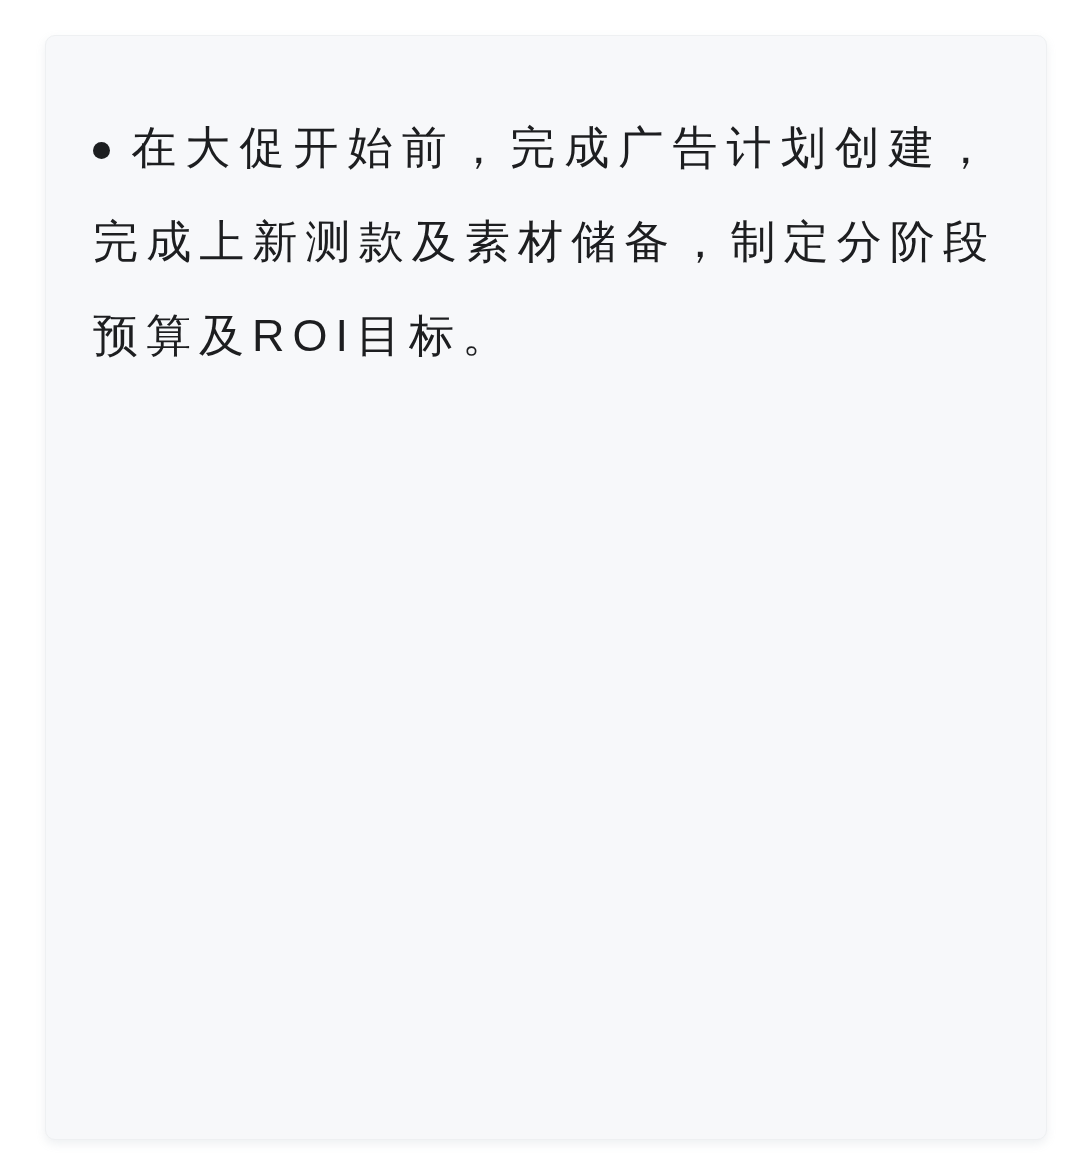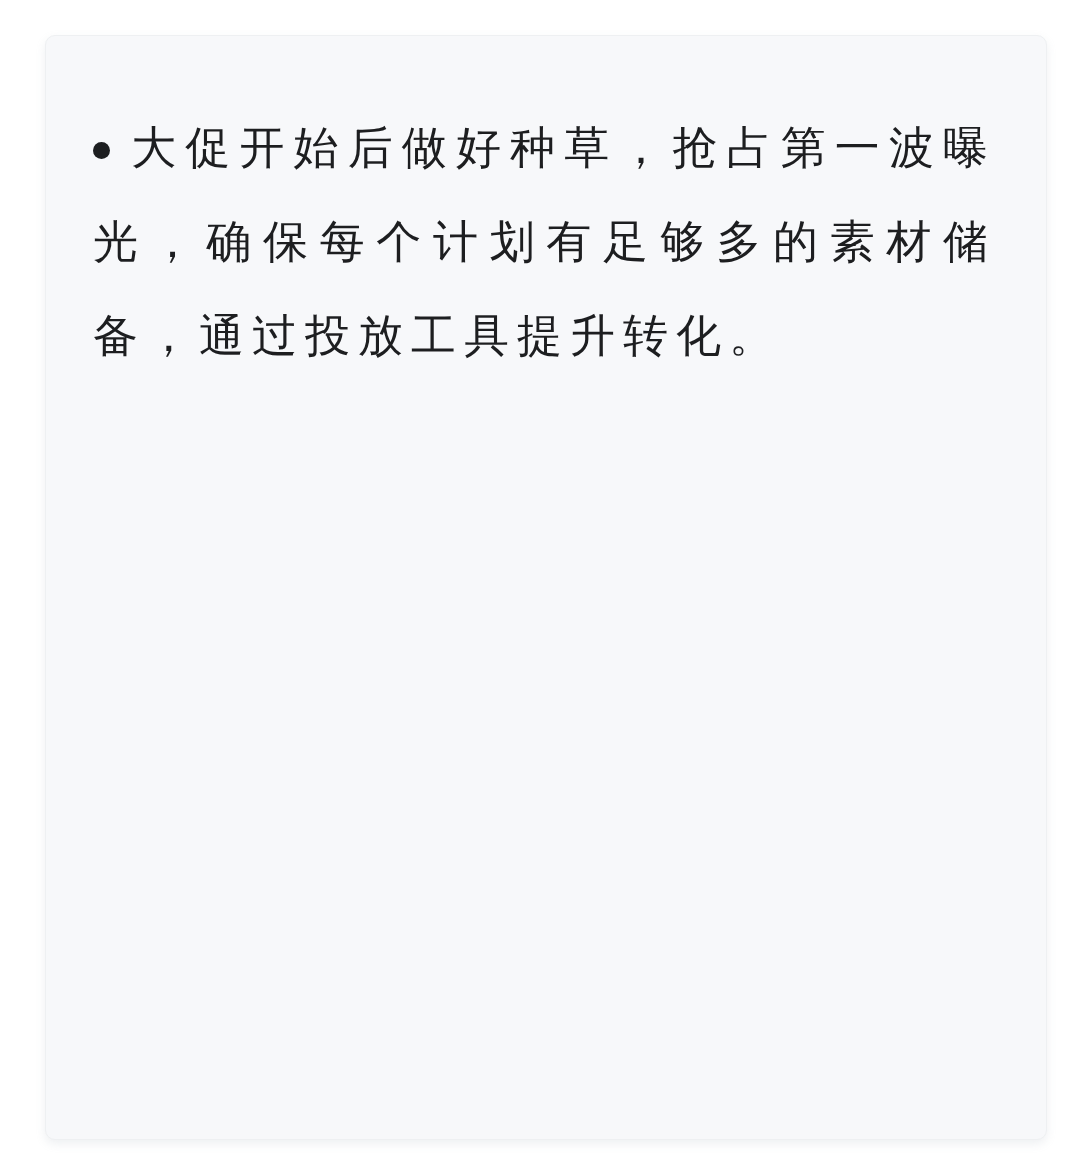--- a/index.html
+++ b/index.html
@@ -56,20 +56,20 @@
     position: relative;
     top: -4px;
   }
 </style>
 </head>
 <body>
 
 <div class="page">
   <div class="card">
 
+    <p class="bullet-item">
+      <span class="bullet-dot"></span><span>在大促开始前，完成广告计划创建，完成上新测款及素材储备，制定分阶段预算及ROI目标。</span>
+    </p>
 
-    <p class="bullet-item">
-      <span class="bullet-dot"></span><span>大促开始后做好种草，抢占第一波曝光，确保每个计划有足够多的素材储备，通过投放工具提升转化。</span>
-    </p>
 
 
   </div>
 </div>
 
 </body></html>

